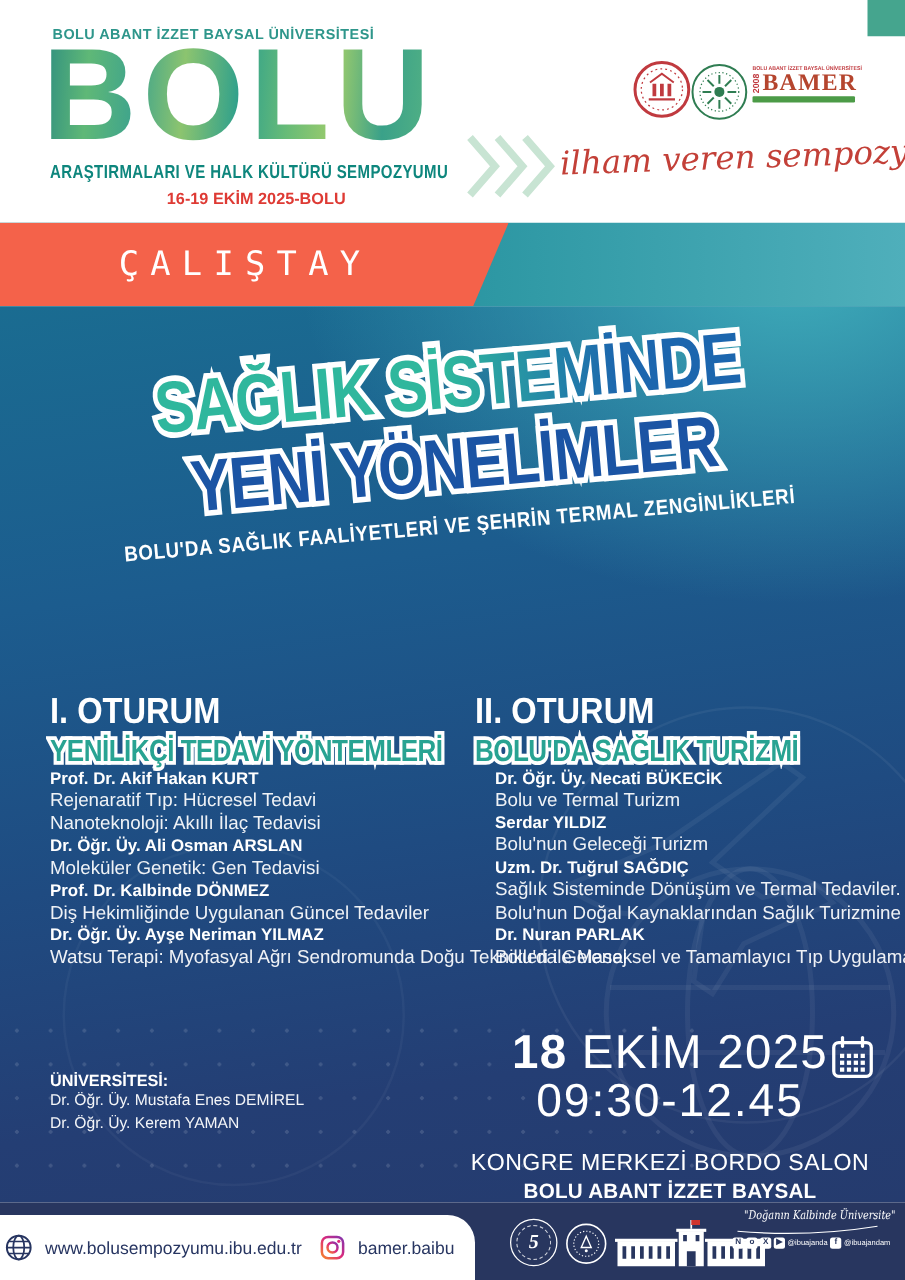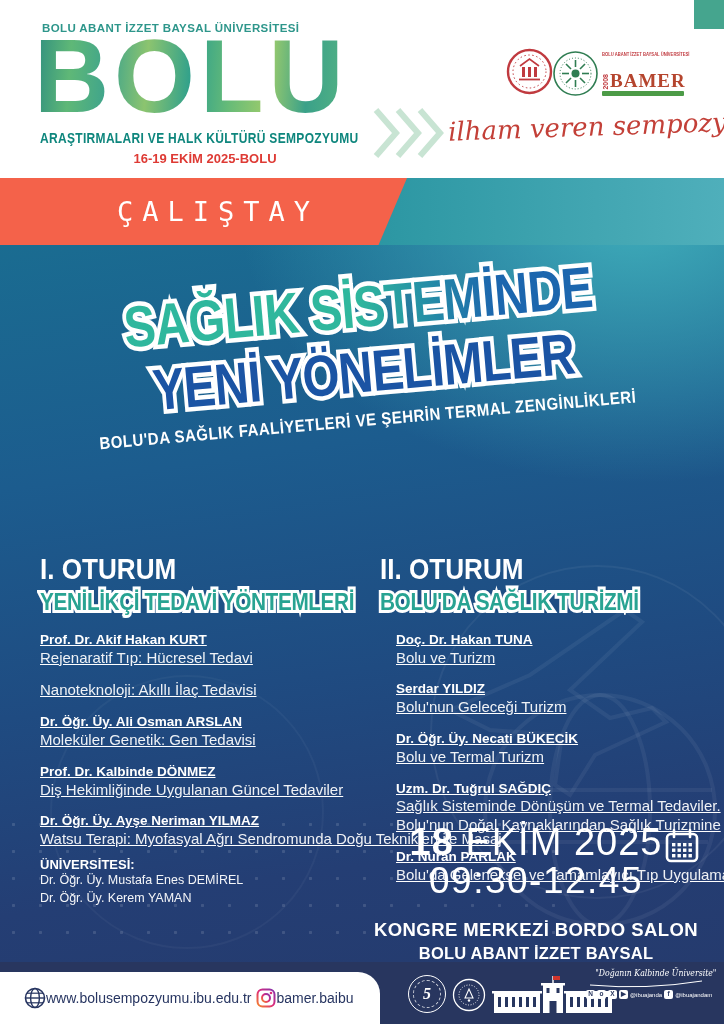--- a/index.html
+++ b/index.html
@@ -15,31 +15,31 @@
   .series{position:absolute;left:40px;top:129px;font-size:15px;font-weight:800;color:#0E867D;white-space:nowrap;
           transform:scaleX(.8);transform-origin:0 50%;letter-spacing:.4px;}
   .dates{position:absolute;left:90px;top:151px;width:230px;text-align:center;font-size:13px;font-weight:800;color:#DE3A34;}
   .chevrons{position:absolute;left:372px;top:106px;}
   .tagline{position:absolute;left:448px;top:112px;width:268px;font-family:"DejaVu Serif",serif;font-style:italic;
            font-size:26px;color:#C34038;transform:rotate(-2deg);white-space:nowrap;}
   .logo-ministry{position:absolute;left:506px;top:48px;}
   .logo-uni{position:absolute;left:552px;top:50px;}
   .bamer{position:absolute;left:602px;top:52px;width:90px;}
   .bamer-top{font-size:4.5px;font-weight:700;color:#C03A3F;white-space:nowrap;transform:scaleX(.92);transform-origin:0 50%;}
-  .bamer-row{display:flex;align-items:flex-end;gap:1px;margin-top:14px;}
+  .bamer-row{display:flex;align-items:center;gap:1px;margin-top:0;}
   .bamer-year{font-size:7px;font-weight:700;color:#C03A3F;writing-mode:vertical-rl;transform:rotate(180deg);line-height:1;}
   .bamer-name{font-size:19px;font-weight:800;color:#B5452E;letter-spacing:1px;line-height:1;font-family:"Liberation Serif",serif;}
   .bamer-bar{margin-top:1px;width:82px;height:5px;background:#4C9B47;border-radius:1px;}
   
   .banner-row{position:absolute;left:0;top:178px;width:724px;height:67px;
               background:linear-gradient(90deg,#0E7585 0%,#2E98A4 55%,#4FAFBB 100%);z-index:2;}
   .banner{position:absolute;left:0;top:0;width:407px;height:67px;background:#F4624A;
           clip-path:polygon(0 0,100% 0,93% 100%,0 100%);}
   .banner-label{display:block;width:392px;line-height:67px;text-align:center;color:#fff;
-                font-family:"DejaVu Sans Mono","Liberation Mono",monospace;font-size:27px;letter-spacing:9px;margin-left:22px;}
+                font-family:"DejaVu Sans Mono","Liberation Mono",monospace;font-size:27px;letter-spacing:9px;}
   
   .main{position:absolute;left:0;top:245px;width:724px;height:717px;color:#fff;
         background:radial-gradient(ellipse 640px 430px at 88% -4%,rgba(69,184,193,.85),rgba(69,184,193,0) 62%),
                    linear-gradient(172deg,#1A6C91 0%,#1C5C8E 30%,#1F4B81 58%,#243E74 82%,#253B6E 100%);}
   .bg-circle{position:absolute;border-radius:50%;border:2px solid rgba(255,255,255,.055);}
   .dots{position:absolute;left:0;top:566px;width:560px;height:146px;
         background-image:radial-gradient(rgba(255,255,255,.13) 1.4px,transparent 1.5px);background-size:27px 27px;}
   .watermark{position:absolute;left:420px;top:345px;opacity:.55;}
   
   .stroked{position:relative;display:block;line-height:1.05;}
@@ -55,40 +55,40 @@
             transform:scaleX(.88);transform-origin:50% 50%;white-space:nowrap;}
   
   .col{position:absolute;top:308px;width:335px;}
   .col-left{left:40px;} .col-right{left:380px;}
   .session-number{font-size:29px;font-weight:800;color:#fff;transform:scaleX(.9);transform-origin:0 50%;white-space:nowrap;}
   .session-title{margin-top:3px;}
   .session-title .stroked{transform:scaleX(.85);transform-origin:0 50%;white-space:nowrap;}
   .session-title .stroke{-webkit-text-stroke:6px #fff;}
   .session-title .fill{color:#28A392;}
   .session-title .stroke,.session-title .fill{font-size:24.5px;letter-spacing:-.5px;}
-  .speakers{margin-top:17px;display:flex;flex-direction:column;gap:14px;text-decoration:underline;}
+  .speakers{display:flex;flex-direction:column;gap:0;}
   .col-right .speakers{padding-left:16px;}
   .sp-name{font-size:13.5px;font-weight:700;color:#fff;line-height:1.25;}
   .sp-topic{font-size:15px;color:rgba(255,255,255,.93);line-height:1.25;white-space:pre;}
   
   .rapporteurs{position:absolute;left:40px;top:612px;}
   .rap-label{font-size:13px;font-weight:800;color:#fff;}
   .rap-name{font-size:12.5px;color:rgba(255,255,255,.95);line-height:1.4;}
   
   .event{position:absolute;left:370px;top:576px;width:332px;text-align:center;}
   .date-line{font-size:38px;font-weight:300;letter-spacing:1px;white-space:nowrap;}
   .date-day{font-weight:800;}
   .cal-icon{position:absolute;right:2px;top:7px;}
   .time-line{font-size:37px;font-weight:400;letter-spacing:1.5px;margin-top:-4px;}
-  .venue1{margin-top:17px;font-size:18.5px;font-weight:700;letter-spacing:.4px;}
+  .venue1{margin-top:17px;font-size:18.5px;font-weight:400;letter-spacing:.4px;}
   .venue2{margin-top:3px;font-size:16.5px;font-weight:800;letter-spacing:.2px;}
   
   .footer{position:absolute;left:0;top:962px;width:724px;height:62px;background:#28365F;}
   .url-box{position:absolute;left:0;top:10px;width:380px;height:52px;background:#fff;border-top-right-radius:22px;
-           display:flex;align-items:center;gap:0;padding-left:24px;box-sizing:border-box;}
+           display:flex;align-items:center;gap:10px;padding-left:4px;box-sizing:border-box;}
   .url-text,.ig-text{font-size:14px;color:#273561;font-weight:500;}
   .badge5{position:absolute;left:408px;top:13px;width:36px;height:36px;border:1.3px solid #fff;border-radius:50%;
           display:flex;align-items:center;justify-content:center;}
   .badge5 .inner{width:26px;height:26px;border:1px dashed rgba(255,255,255,.75);border-radius:50%;
           display:flex;align-items:center;justify-content:center;
           font-family:"Liberation Serif",serif;font-style:italic;font-weight:700;font-size:16px;color:#fff;}
   .seal{position:absolute;left:452px;top:16px;}
   .fbuilding{position:absolute;left:492px;top:13px;}
   .fmotto{position:absolute;left:584px;top:5px;width:124px;text-align:center;font-family:"DejaVu Serif",serif;
           font-style:italic;font-size:9.5px;color:#fff;white-space:nowrap;transform:scaleX(.82);transform-origin:50% 50%;}
@@ -221,30 +221,26 @@
     <div class="col col-right">
       <div class="session-number">II. OTURUM</div>
       <div class="session-title">
         <div class="stroked">
           <span class="stroke">BOLU'DA SAĞLIK TURİZMİ</span>
           <span class="fill">BOLU'DA SAĞLIK TURİZMİ</span>
         </div>
       </div>
       <div class="speakers">
         <div>
-          <div class="sp-name">Doç. Dr. Hakan TUNA</div>
-          <div class="sp-topic">Bolu ve Turizm</div>
+          <div class="sp-name">Dr. Öğr. Üy. Necati BÜKECİK</div>
+          <div class="sp-topic">Bolu ve Termal Turizm</div>
         </div>
         <div>
           <div class="sp-name">Serdar YILDIZ</div>
           <div class="sp-topic">Bolu'nun Geleceği Turizm</div>
-        </div>
-        <div>
-          <div class="sp-name">Dr. Öğr. Üy. Necati BÜKECİK</div>
-          <div class="sp-topic">Bolu ve Termal Turizm</div>
         </div>
         <div>
           <div class="sp-name">Uzm. Dr. Tuğrul SAĞDIÇ</div>
           <div class="sp-topic">Sağlık Sisteminde Dönüşüm ve Termal Tedaviler.
 Bolu'nun Doğal Kaynaklarından Sağlık Turizmine</div>
         </div>
         <div>
           <div class="sp-name">Dr. Nuran PARLAK</div>
           <div class="sp-topic">Bolu'da Geleneksel ve Tamamlayıcı Tıp Uygulamaları</div>
         </div>

